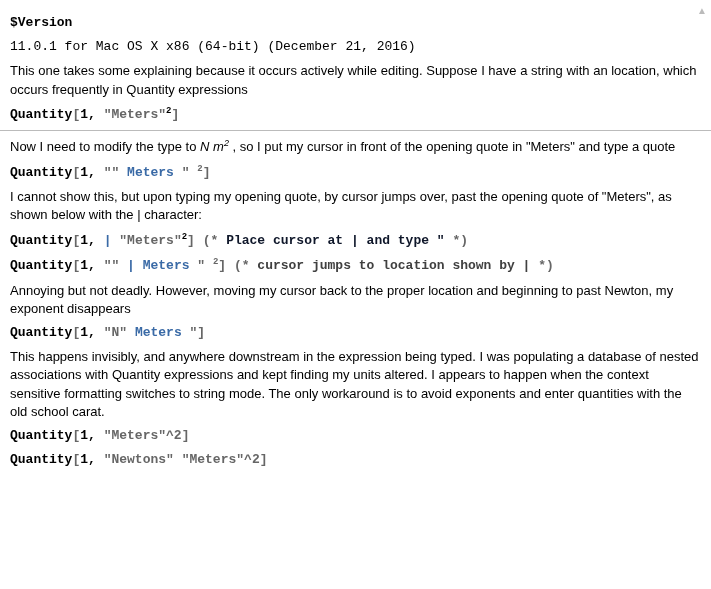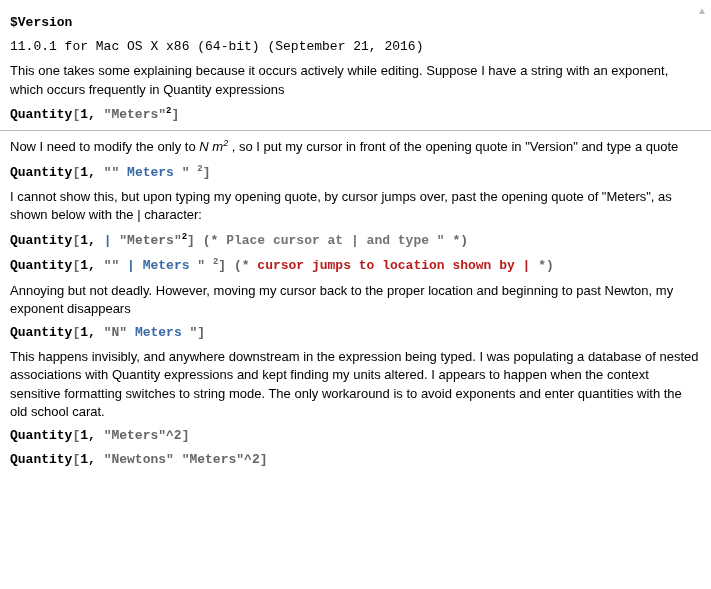--- a/index.html
+++ b/index.html
@@ -19,47 +19,47 @@
     font-family: "Courier New", Courier, monospace;
     font-size: 13px;
     white-space: pre;
   }
   .bold { font-weight: bold; }
   .block { margin: 6px 0; }
   .hr { border: none; border-top: 1px solid #bbb; margin: 4px -10px; }
   .gray { color: #666; }
   .str { color: #666; }
   .arg { color: #3a6aa6; }
-  .comment { color: #b91c1c; }
-  .comment-kw { color: #737373; }
+  .comment { color: #404040; }
+  .comment-kw { color: #0f172a; }
   .sup { font-size: 9px; vertical-align: super; }
   .italic { font-style: italic; text-align: right; }
   .scroll-ind {
     position: absolute;
     right: 4px; top: 4px;
     color: #bbb;
     font-size: 10px;
   }
 </style>
 </head>
 <body>
 
 <span class="scroll-ind">▲</span>
 
 <div class="block code bold">$Version</div>
 
-<div class="block code">11.0.1 for Mac OS X x86 (64-bit) (September 21, 2016)</div>
+<div class="block code">11.0.1 for Mac OS X x86 (64-bit) (December 21, 2016)</div>
 
-<div class="block">This one takes some explaining because it occurs actively while editing.  Suppose I have a string with an exponent, which occurs frequently in Quantity expressions</div>
+<div class="block">This one takes some explaining because it occurs actively while editing.  Suppose I have a string with an location, which occurs frequently in Quantity expressions</div>
 
 <div class="block code bold"><span>Quantity</span><span class="gray">[</span><span>1</span><span>, </span><span class="gray">"</span><span class="str">Meters</span><span class="gray">"</span><span class="sup">2</span><span class="gray">]</span></div>
 
 <hr class="hr">
 
-<div class="block"><span>Now I need to modify the only to </span><span class="italic">N m</span><span class="sup italic">2</span><span> , so I put my cursor in front of the opening quote in "Version" and type a quote</span></div>
+<div class="block"><span>Now I need to modify the type to </span><span class="italic">N m</span><span class="sup italic">2</span><span> , so I put my cursor in front of the opening quote in "Meters" and type a quote</span></div>
 
 <div class="block code bold"><span>Quantity</span><span class="gray">[</span><span>1</span><span>, </span><span class="gray">""</span><span> </span><span class="arg">Meters</span><span> </span><span class="gray">"</span><span> </span><span class="sup gray">2</span><span class="gray">]</span></div>
 
 <div class="block">I cannot show this, but upon typing my opening quote, by cursor jumps over, past the opening quote of "Meters", as shown below with the | character:</div>
 
 <div class="block code bold"><span>Quantity</span><span class="gray">[</span><span>1</span><span>, </span><span class="arg">|</span><span class="gray"> "</span><span class="str">Meters</span><span class="gray">"</span><span class="sup">2</span><span class="gray">]</span><span class="gray"> (* </span><span class="comment-kw">Place cursor at </span><span class="comment-kw">|</span><span class="comment-kw"> and type " </span><span class="gray">*)</span></div>
 
 <div class="block code bold"><span>Quantity</span><span class="gray">[</span><span>1</span><span>, </span><span class="gray">""</span><span class="arg"> | </span><span class="arg">Meters</span><span> </span><span class="gray">"</span><span> </span><span class="sup gray">2</span><span class="gray">]</span><span class="gray"> (* </span><span class="comment">cursor jumps to location shown by </span><span class="comment">|</span><span class="gray"> *)</span></div>
 
 <div class="block">Annoying but not deadly.  However, moving my cursor back to the proper location and beginning to past Newton, my exponent disappears</div>

